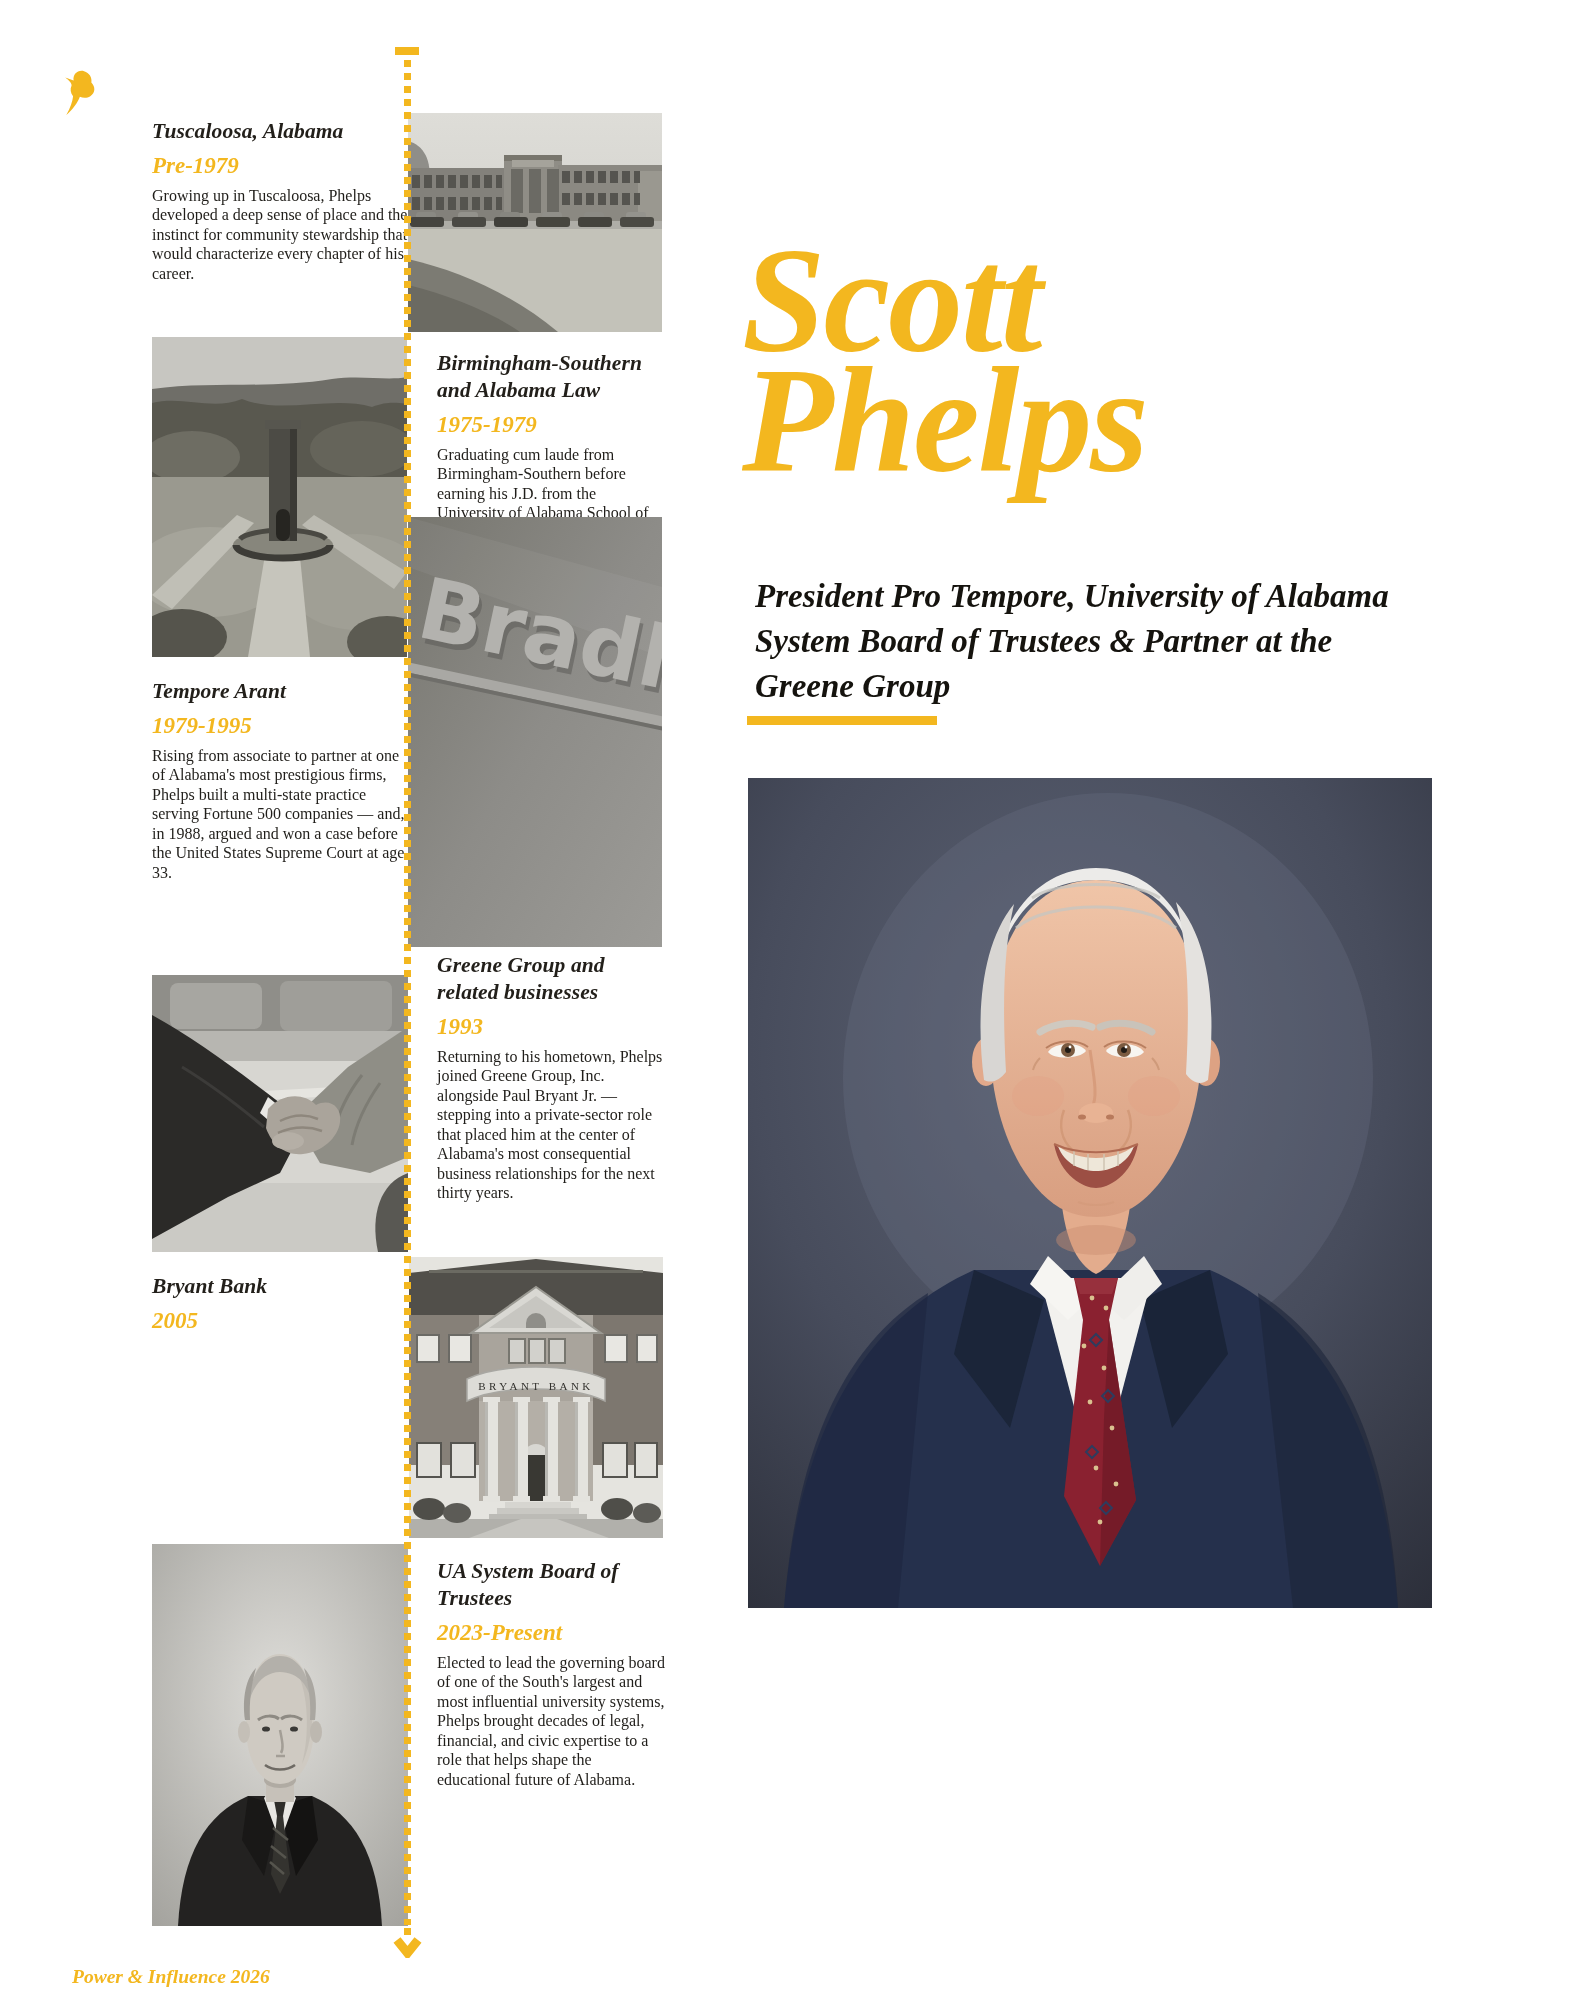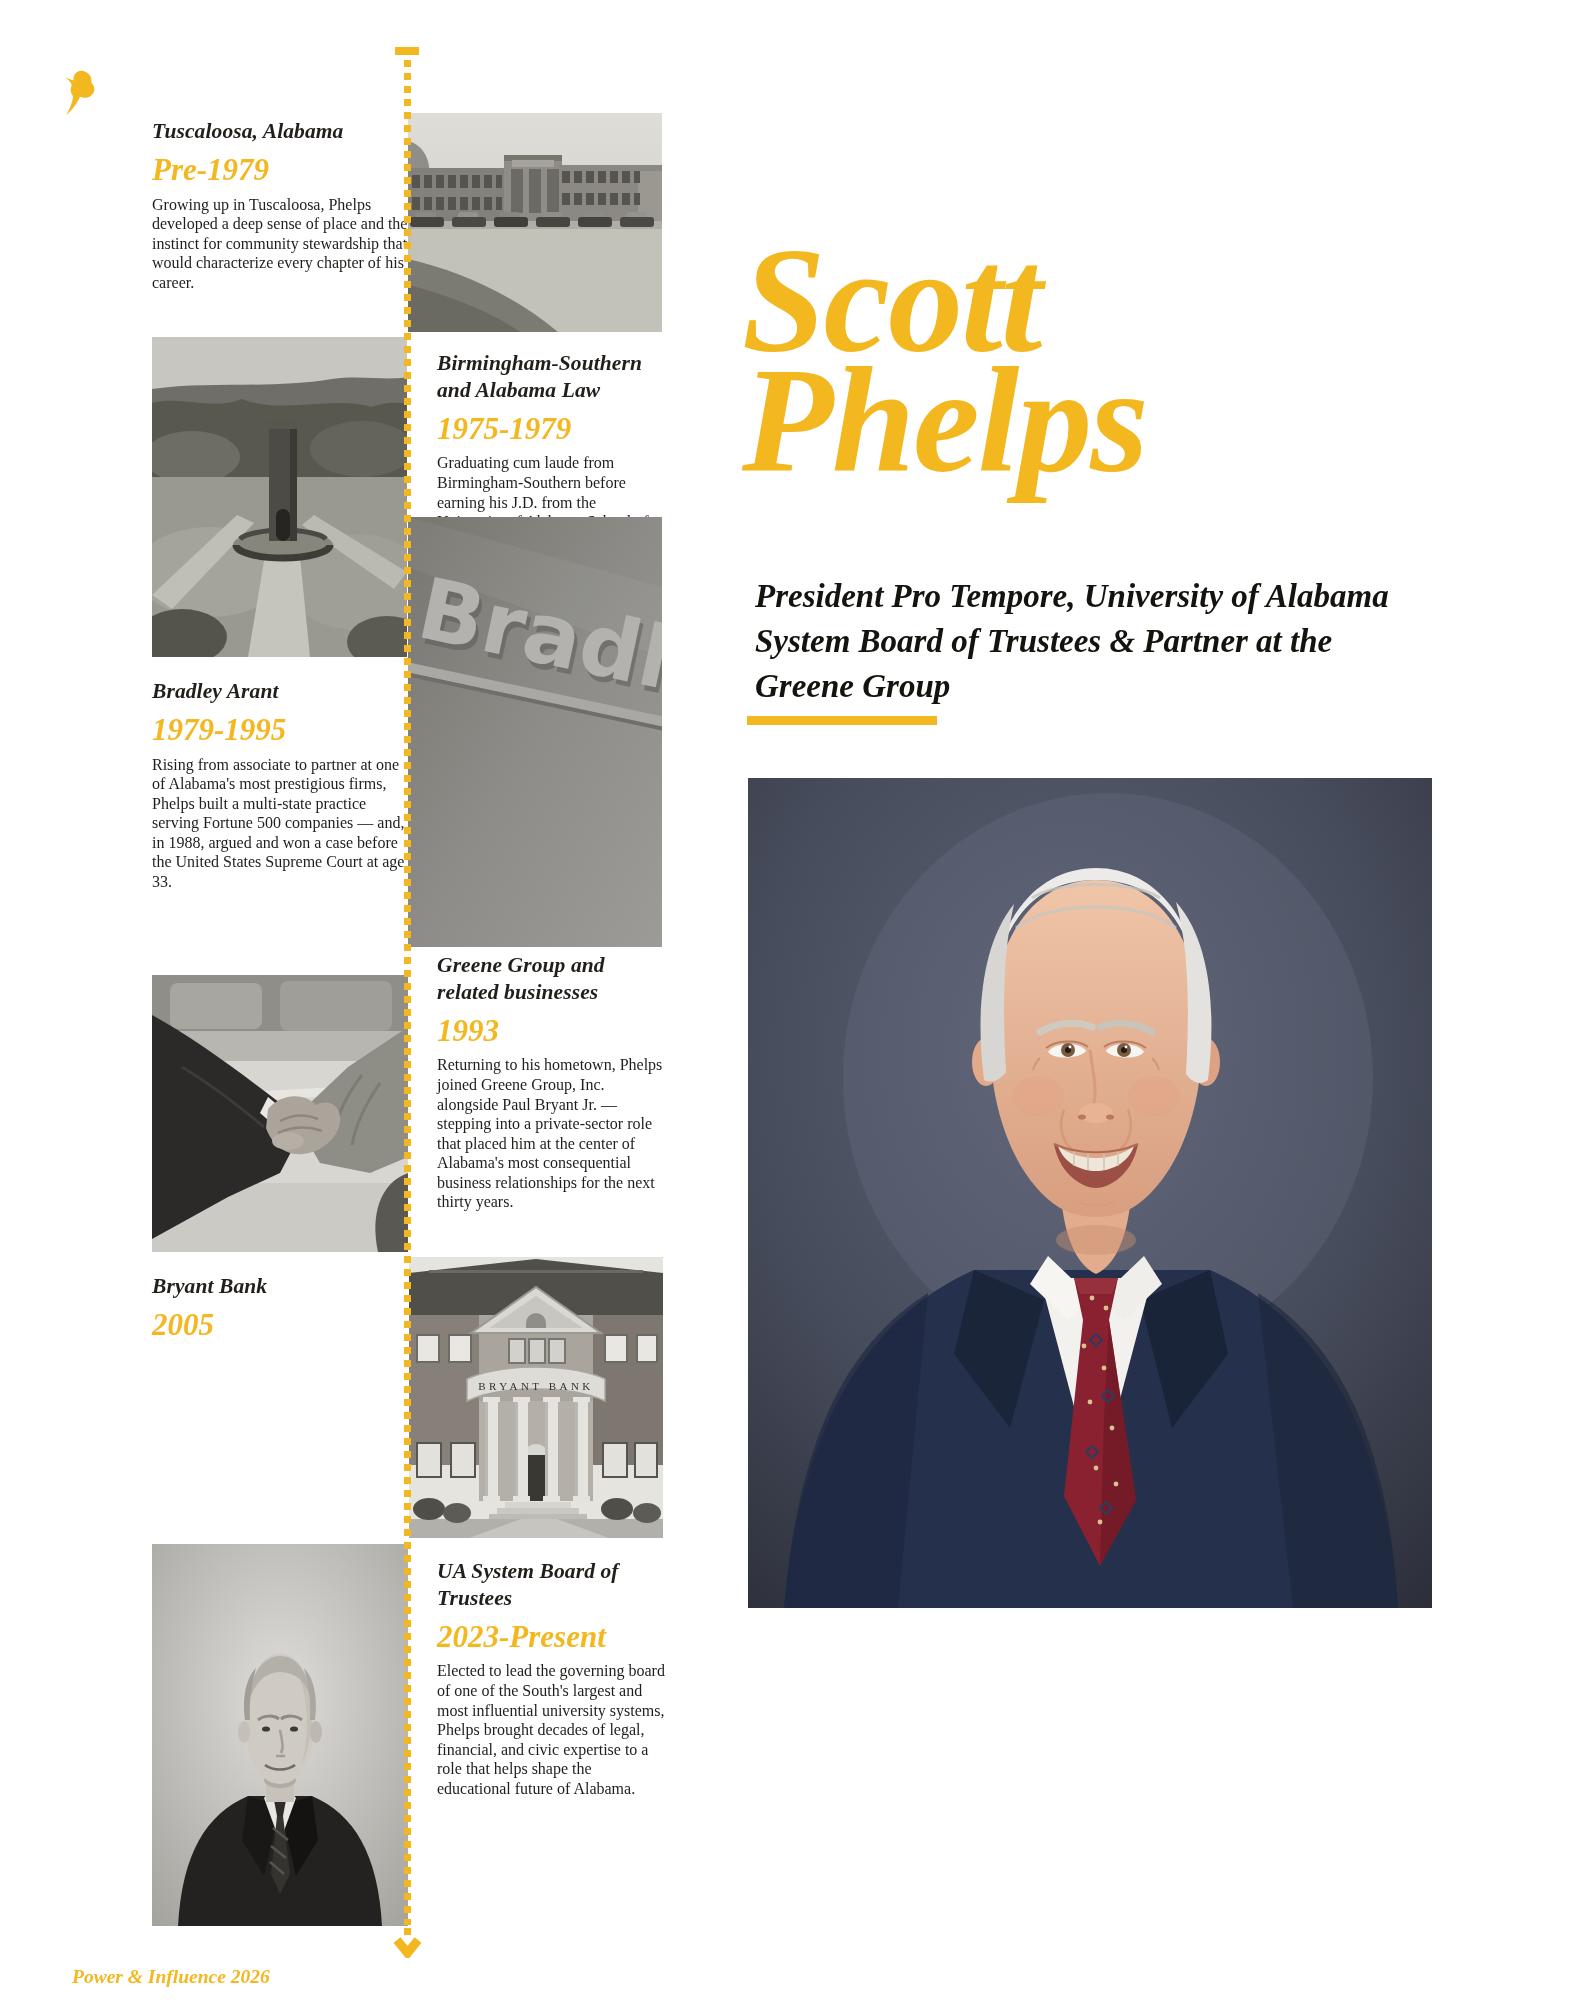--- a/index.html
+++ b/index.html
@@ -22,21 +22,21 @@
   
   .bird{left:64px;top:68px;width:38px;height:48px;}
   
   .entry-text{position:absolute;}
   .entry-heading{
     margin:0;font-style:italic;font-weight:700;font-size:21.5px;line-height:1.25;
     color:#221f1a;letter-spacing:.1px;
   }
   .entry-heading.narrow{max-width:214px;}
   .entry-period{
-    margin:8px 0 0 0;font-style:italic;font-weight:600;font-size:31px;line-height:1.12;
+    margin:8px 0 0 0;font-style:italic;font-weight:600;font-size:23px;line-height:1.12;
     color:var(--accent);
   }
   .entry-body{
     margin:7px 0 0 0;font-size:16px;line-height:1.22;color:#201e1a;
   }
   .photo{position:absolute;margin:0;padding:0;overflow:hidden;background:#c9c8c3;}
   .photo svg{display:block;width:100%;height:100%;}
   
   .hero-title{
     left:742px;top:240px;width:760px;
@@ -178,21 +178,21 @@
     </figure>
     <div class="entry-text" style="left:437px;top:350px;width:228px;">
       <h3 class="entry-heading narrow">Birmingham-Southern and Alabama Law</h3>
       <div class="entry-period">1975-1979</div>
       <p class="entry-body">Graduating cum laude from Birmingham-Southern before earning his J.D. from the University of Alabama School of Law, Phelps emerged as a legal mind of rare quality – one that would eventually argue before the highest court in the land.</p>
     </div>
   </section>
 
   <section>
     <div class="entry-text" style="left:152px;top:678px;width:256px;">
-      <h3 class="entry-heading">Bradley Arant</h3>
+      <h3 class="entry-heading">Tempore Arant</h3>
       <div class="entry-period">1979-1995</div>
       <p class="entry-body">Rising from associate to partner at one of Alabama's most prestigious firms, Phelps built a multi-state practice serving Fortune 500 companies — and, in 1988, argued and won a case before the United States Supreme Court at age 33.</p>
     </div>
     <figure class="photo" style="left:408px;top:517px;width:254px;height:430px;">
       <svg viewBox="0 0 254 430">
         <defs>
           <linearGradient id="wall1" x1="0" y1="0" x2="1" y2="1">
             <stop offset="0" stop-color="#77766f"></stop>
               <stop offset=".5" stop-color="#8d8c88"></stop>
               <stop offset="1" stop-color="#9c9b97"></stop>

